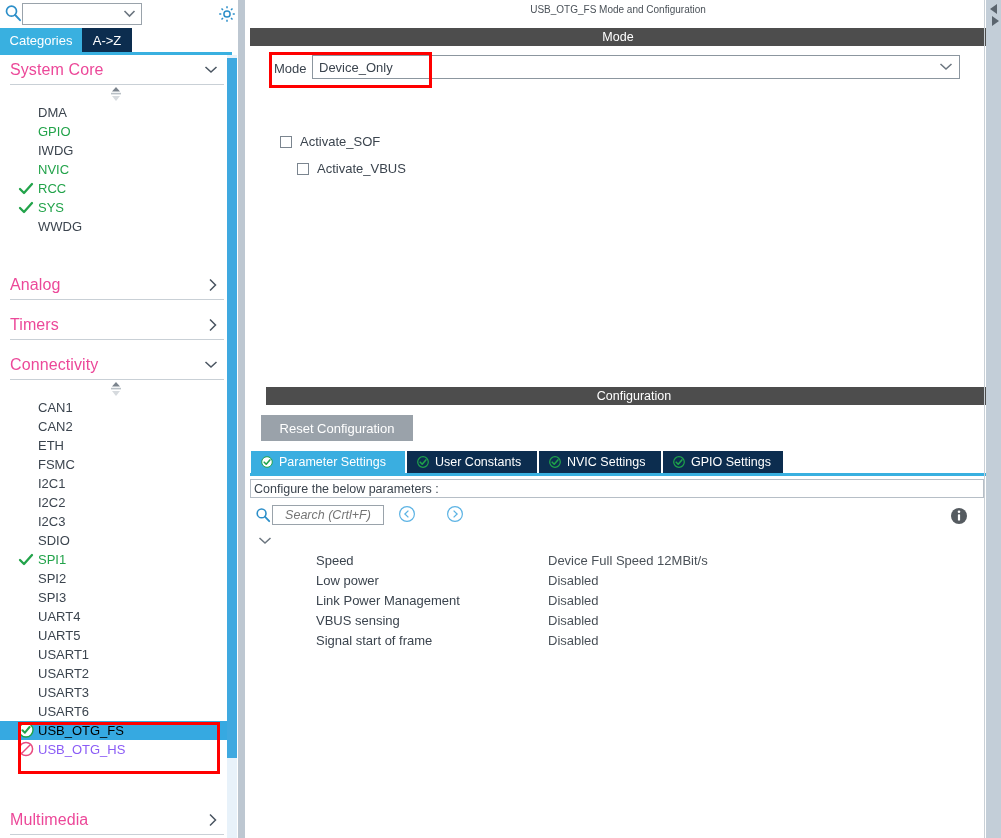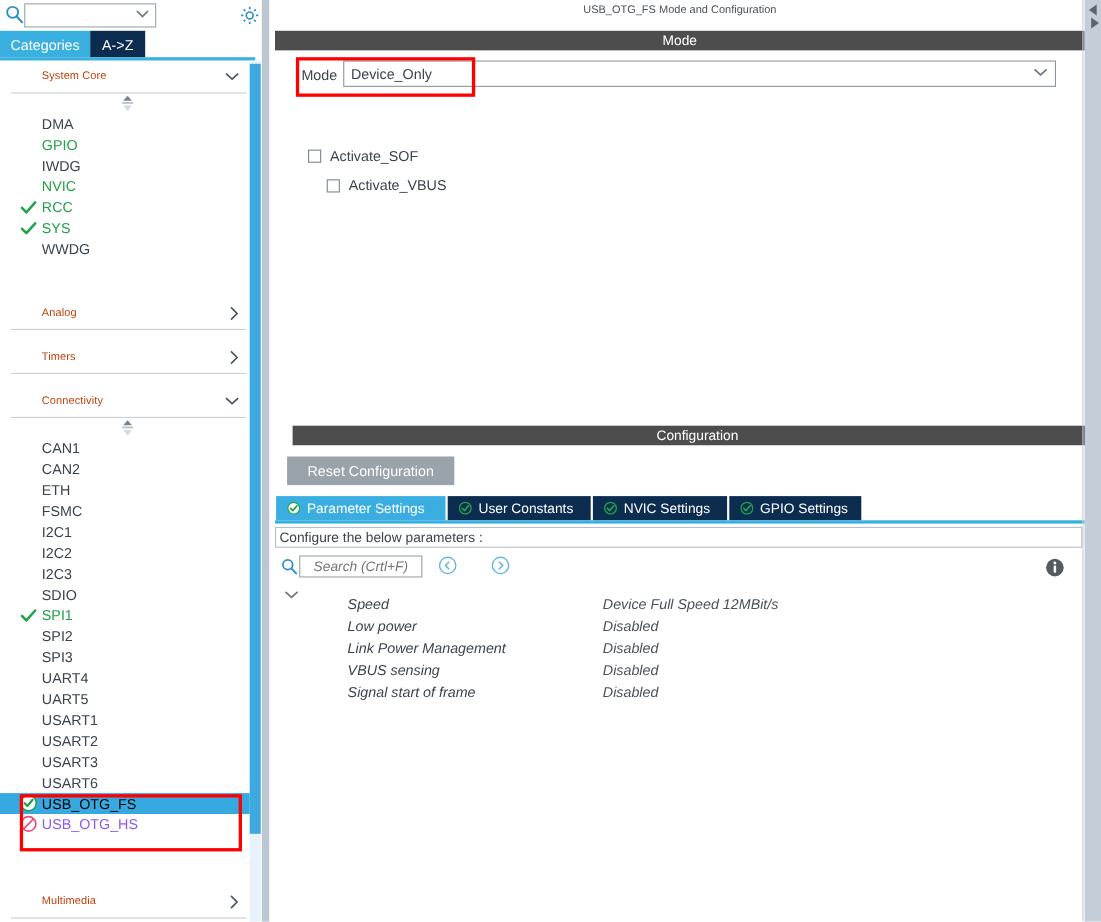--- a/index.html
+++ b/index.html
@@ -55,21 +55,21 @@
   #tree-scroll {
     position: absolute; left: 0; top: 55px; width: 232px; height: 783px;
     overflow: hidden;
   }
   .group-header {
     position: relative; height: 30px; margin: 0 8px 0 10px;
     border-bottom: 1px solid #c9d0d6;
     display: flex; align-items: center;
   }
   .group-header .gname {
-    font-size: 10px; color: #c2410c; letter-spacing: .1px; margin-left: 28px;
+    font-size: 16px; color: #ec4899; letter-spacing: .1px;
   }
   .group-header .gchev {
     position: absolute; right: 6px; top: 7px; color: #4a5561;
     font-size: 13px;
   }
   .spinner {
     height: 18px; display: flex; align-items: center; justify-content: center;
   }
   .spinner svg { display: block; }
 
@@ -203,21 +203,21 @@
   .navcirc { position: absolute; top: 1px; width: 18px; height: 18px; }
   #nav-prev { left: 148px; }
   #nav-next { left: 196px; }
   #info-icon { position: absolute; left: 700px; top: 102px; width: 18px; height: 18px; }
 
   #group-chev {
     position: absolute; left: 8px; top: 128px;
     font-size: 13px; color: #5f6b76;
   }
   #param-table {
-    position: absolute; left: 0; top: 134px; width: 736px; font-style: italic;
+    position: absolute; left: 0; top: 145px; width: 736px;
   }
   .param-row {
     height: 20px; display: flex; align-items: center; font-size: 13px;
   }
   .param-name { width: 298px; padding-left: 66px; color: #3b444e; }
   .param-val  { color: #4a5158; }
   
   #right-edge {
     position: absolute; left: 986px; top: 0; width: 15px; height: 838px;
     background: #c3ced8;

